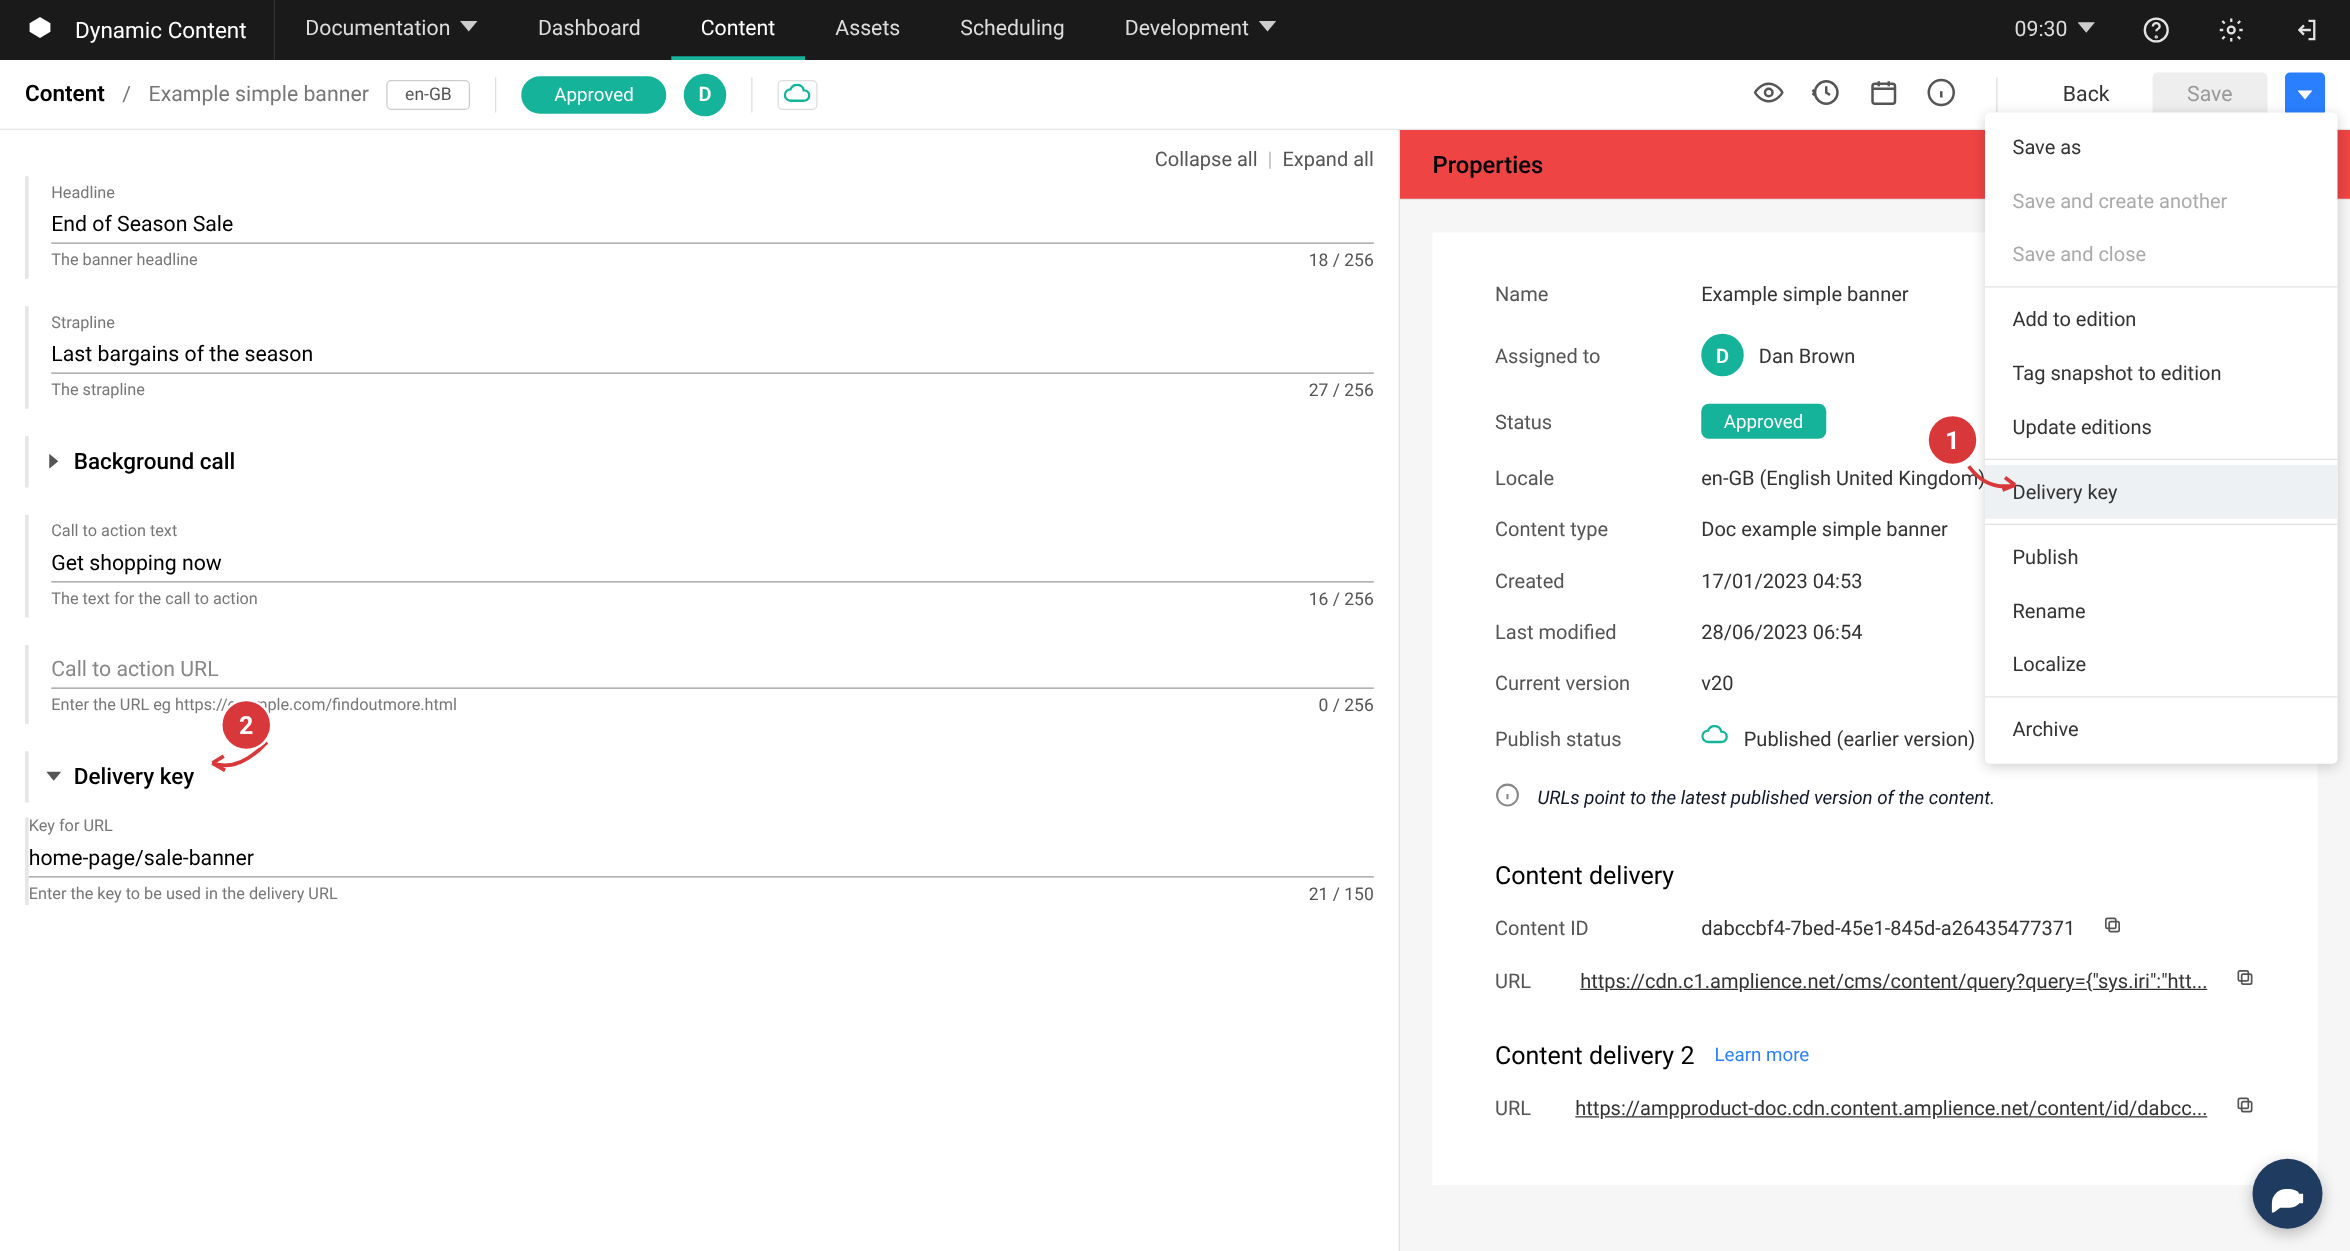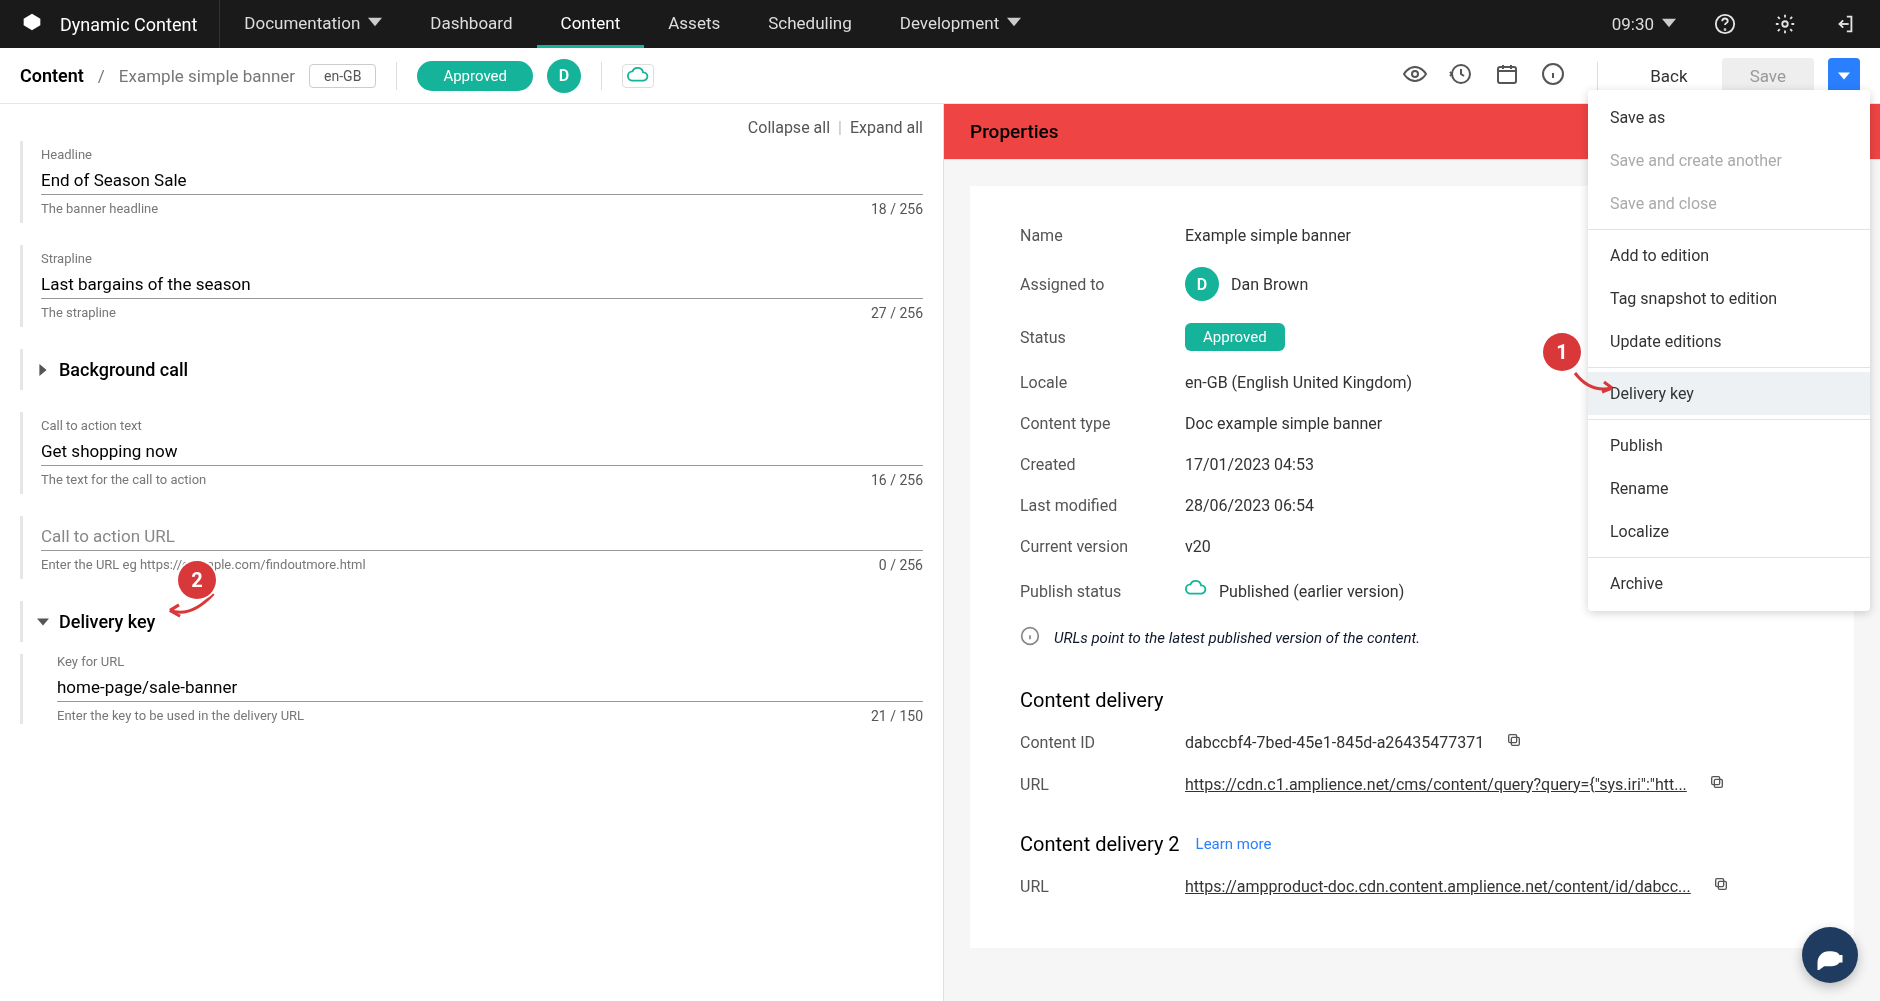--- a/index.html
+++ b/index.html
@@ -31,37 +31,37 @@
   .sub-spacer { flex:1; }
   .sub-icons { display:flex; align-items:center; gap:22px; }
   .sub-icons svg { width:24px; height:24px; stroke:#555; }
   .vr2 { width:1px; height:28px; background:#ddd; margin:0 18px; }
   .back-btn { background:none; border:none; font-size:17px; color:#333; padding:8px 20px; cursor:pointer; }
   .save-btn { background:#eee; border:none; font-size:17px; color:#999; padding:8px 28px; border-radius:4px; cursor:default; }
   .save-caret { background:#2a7fff; width:32px; height:35px; border-radius:4px; display:flex; align-items:center; justify-content:center; cursor:pointer; }
   .save-caret svg { width:12px; height:12px; fill:#fff; }
 
   .main { display:flex; height:calc(1001px - 48px - 56px); }
-  .form-col { width:944px; border-right:1px solid #e0e0e0; overflow-y:auto; padding:14px 20px 40px 20px; }
+  .form-col { width:1120px; border-right:1px solid #e0e0e0; overflow-y:auto; padding:14px 20px 40px 20px; }
   .props-col { flex:1; background:#f6f6f6; overflow-y:auto; }
 
   .form-toolbar { display:flex; justify-content:flex-end; gap:8px; font-size:16px; color:#555; margin-bottom:4px; }
   .form-toolbar .sep { color:#bbb; }
   .form-toolbar span { cursor:pointer; }
 
   .field-block { border-left:3px solid #e6e6e6; padding:6px 0 6px 18px; margin-bottom:22px; }
   .field-label { font-size:13px; color:#777; margin-bottom:4px; }
   .field-input { width:100%; border:none; border-bottom:1px solid #999; font-size:17px; padding:4px 0; outline:none; }
   .field-input::placeholder { color:#888; }
   .helper-row { display:flex; justify-content:space-between; font-size:13px; color:#777; margin-top:6px; }
   .counter { text-align:right; font-size:14px; color:#555;}
 
   .sect-head { display:flex; align-items:center; gap:10px; border-left:3px solid #e6e6e6; padding:10px 0 10px 14px; margin-bottom:22px; font-size:18px; font-weight:500; cursor:pointer; }
   .sect-head svg { width:12px; height:12px; }
-  .sect-body { border-left:3px solid #e6e6e6; padding-left:34px; margin-top:-10px; margin-bottom:22px;}
+  .sect-body { border-left:3px solid #e6e6e6; margin-top:-10px; margin-bottom:22px;}
 
   .props-head { background:#ef4444; padding:16px 26px; font-size:19px; font-weight:500; border-bottom:1px solid #e6e6e6;}
   .props-card { background:#fff; margin:26px; padding:40px 50px 30px 50px; }
   .prow { display:flex; margin-bottom:22px; font-size:16px; align-items:center;}
   .prow .pl { width:165px; color:#555;}
   .prow .pv { color:#333; display:flex; align-items:center; gap:12px;}
   .prow .avatar { width:34px; height:34px; font-size:16px;}
   .status-badge { background:#14b39a; color:#fff; border-radius:6px; padding:5px 18px; font-size:15px;}
   .cloud-ico svg { width:22px; height:22px; }
   .info-row { display:flex; gap:14px; color:#0f172a; font-style:italic; font-size:15px; align-items:center; margin-top:8px;}

